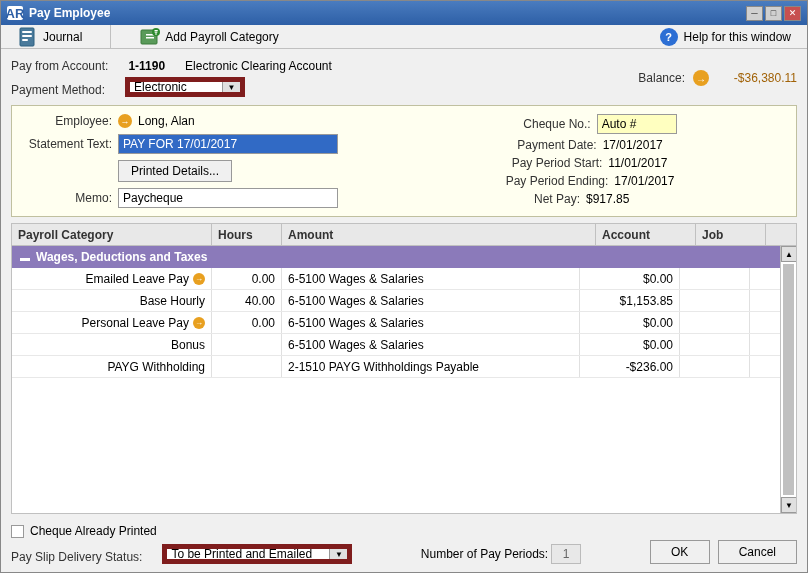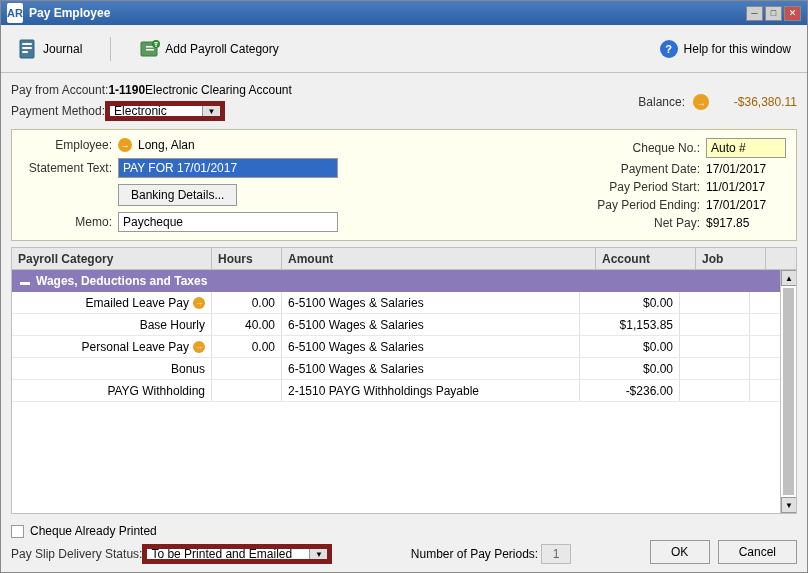--- a/index.html
+++ b/index.html
@@ -14,30 +14,30 @@
     
     .title-bar {
       background: linear-gradient(to bottom, #4a7cbf, #2d5fa6);
       color: white;
       height: 24px;
       display: flex; align-items: center; justify-content: space-between;
       padding: 0 6px;
       flex-shrink: 0;
     }
     .title-bar-left { display: flex; align-items: center; gap: 6px; }
-    .title-bar-icon { width: 16px; height: 20px; background: #fff; border-radius: 2px; display: flex; align-items: center; justify-content: center; color: #2d5fa6; font-weight: bold; font-size: 11px; text-align: right; }
+    .title-bar-icon { width: 16px; height: 14px; background: #fff; border-radius: 2px; display: flex; align-items: center; justify-content: center; color: #2d5fa6; font-weight: bold; font-size: 13px; text-align: right; }
     .title-text { font-size: 12px; font-weight: bold; }
     .title-controls { display: flex; gap: 2px; }
     .title-btn { width: 17px; height: 15px; background: #d0d0d0; border: 1px solid #888; display: flex; align-items: center; justify-content: center; font-size: 9px; color: #333; cursor: pointer; }
     .title-btn.close { background: #c75050; color: white; }
     
     .toolbar {
       background: #f0f0f0;
       border-bottom: 1px solid #c0c0c0;
-      height: 48px;
+      height: 24px;
       display: flex; align-items: center;
       padding: 0 8px;
       gap: 16px;
       flex-shrink: 0;
     }
     .toolbar-btn {
       display: flex; align-items: center; gap: 4px;
       padding: 3px 8px;
       background: transparent;
       border: none;
@@ -46,21 +46,21 @@
     }
     .toolbar-separator { width: 1px; height: 24px; background: #c0c0c0; margin: 0 4px; }
     .help-btn { margin-left: auto; display: flex; align-items: center; gap: 6px; padding: 3px 8px; background: transparent; border: none; cursor: pointer; }
     .help-circle { width: 18px; height: 18px; background: #2d6fd4; border-radius: 50%; color: white; display: flex; align-items: center; justify-content: center; font-weight: bold; font-size: 11px; }
     
     .content { flex: 1; padding: 8px 10px; display: flex; flex-direction: column; gap: 6px; overflow: hidden; }
     
     .top-info { display: flex; align-items: center; gap: 10px; padding: 2px 0; }
     .top-info-left { display: flex; flex-direction: column; gap: 4px; }
     .top-info-right { margin-left: auto; display: flex; align-items: center; gap: 8px; }
-    .field-row { display: flex; align-items: center; gap: 0; }
+    .field-row { display: flex; align-items: flex-end; gap: 20px; }
     .field-label { color: #333; }
     .balance-icon { width: 16px; height: 16px; background: #e8a020; border-radius: 50%; display: flex; align-items: center; justify-content: center; color: white; font-size: 10px; font-weight: bold; }
     .balance-value { color: #a16207; font-weight: normal; min-width: 80px; text-align: right; }
     .dropdown-combo { display: flex; align-items: center; border: 5px solid #7f1d1d; background: white; height: 20px; }
     .dropdown-combo span { padding: 1px 4px; flex: 1; font-size: 12px; }
     .dropdown-arrow { width: 18px; height: 100%; background: #e0e0e0; border-left: 1px solid #999; display: flex; align-items: center; justify-content: center; font-size: 8px; }
     
     .employee-section {
       background: #fffff0;
       border: 1px solid #c0c0a0;
@@ -75,21 +75,21 @@
     
     .emp-field-row { display: flex; align-items: center; gap: 6px; }
     .emp-label { min-width: 90px; text-align: right; color: #333; }
     .emp-value { color: #000; }
     .emp-nav-icon { width: 14px; height: 14px; background: #e8a020; border-radius: 50%; display: flex; align-items: center; justify-content: center; color: white; font-size: 9px; }
     
     .text-input { border: 1px solid #999; height: 20px; padding: 1px 4px; font-size: 12px; background: white; }
     .text-input.highlight { background: #316ac5; color: white; }
     .text-input-wide { width: 220px; }
     
-    .right-field { display: flex; align-items: center; justify-content: flex-end; gap: 6px; }
+    .right-field { display: flex; align-items: center; justify-content: center; gap: 6px; }
     .right-label { text-align: right; color: #333; }
     .right-value { color: #000; min-width: 80px; }
     
     .cheque-input { border: 1px solid #999; height: 20px; width: 80px; padding: 1px 4px; background: #ffffc0; }
     
     .banking-btn { padding: 2px 12px; border: 1px solid #999; background: #f0f0f0; cursor: pointer; height: 22px; }
     
     .table-section { flex: 1; border: 1px solid #c0c0c0; background: white; overflow: hidden; display: flex; flex-direction: column; }
     
     .table-header { 
@@ -229,21 +229,21 @@
           <span class="emp-label">Employee:</span>
           <div class="emp-nav-icon">→</div>
           <span class="emp-value">Long, Alan</span>
         </div>
         <div class="emp-field-row">
           <span class="emp-label">Statement Text:</span>
           <input class="text-input text-input-wide highlight" type="text" value="PAY FOR 17/01/2017" style="">
         </div>
         <div class="emp-field-row">
           <span class="emp-label"></span>
-          <button class="banking-btn">Banking Details...</button>
+          <button class="banking-btn">Printed Details...</button>
         </div>
         <div class="emp-field-row">
           <span class="emp-label">Memo:</span>
           <input class="text-input text-input-wide" type="text" value="Paycheque" style="">
         </div>
       </div>
       <div class="employee-right">
         <div class="right-field">
           <span class="right-label">Cheque No.:</span>
           <input class="cheque-input" type="text" value="Auto #" style="">

